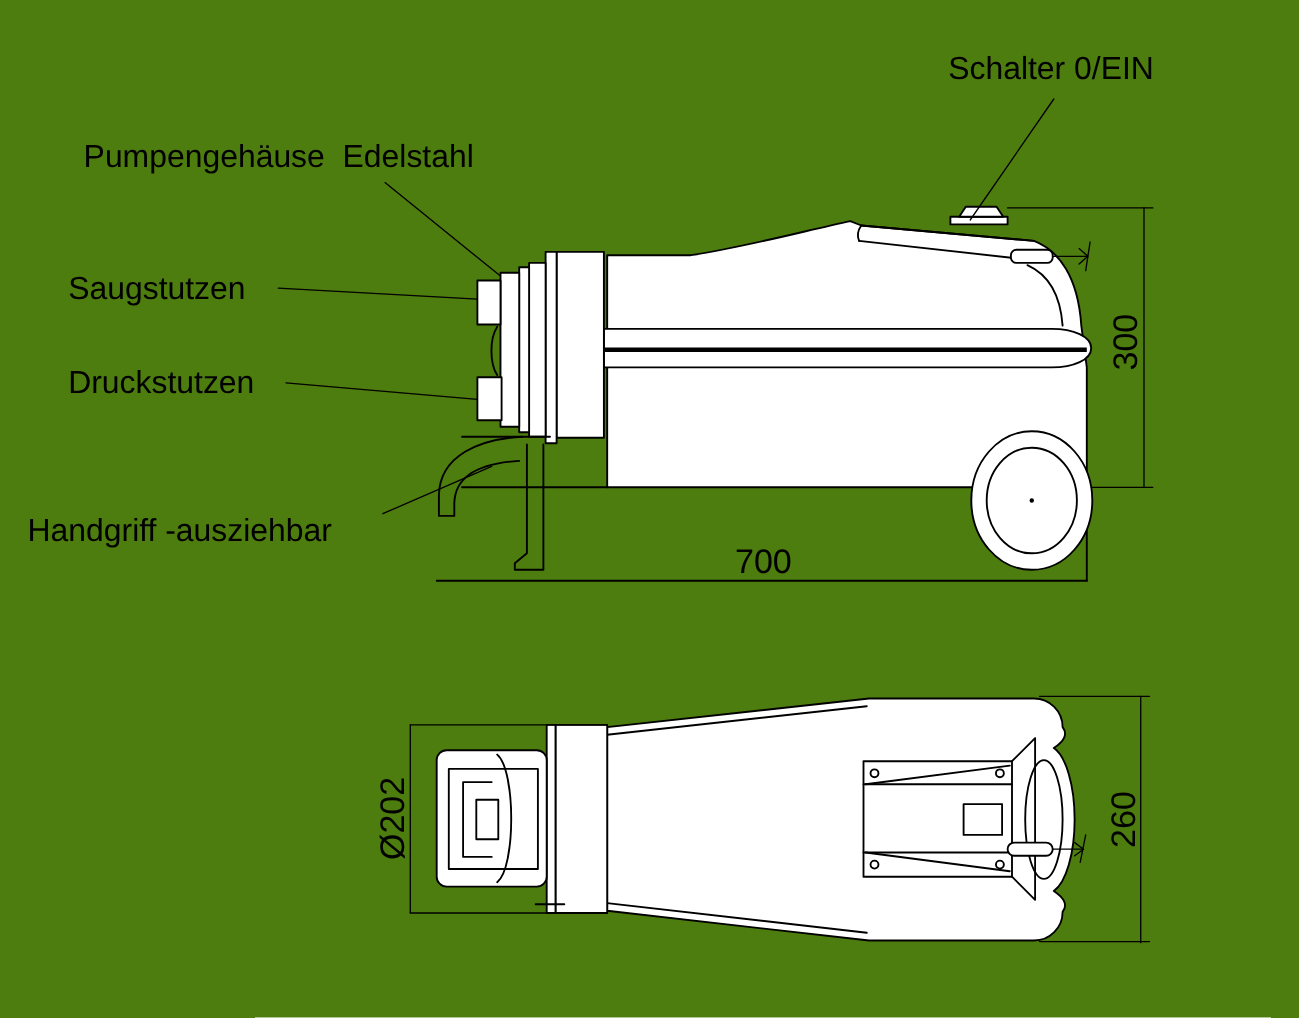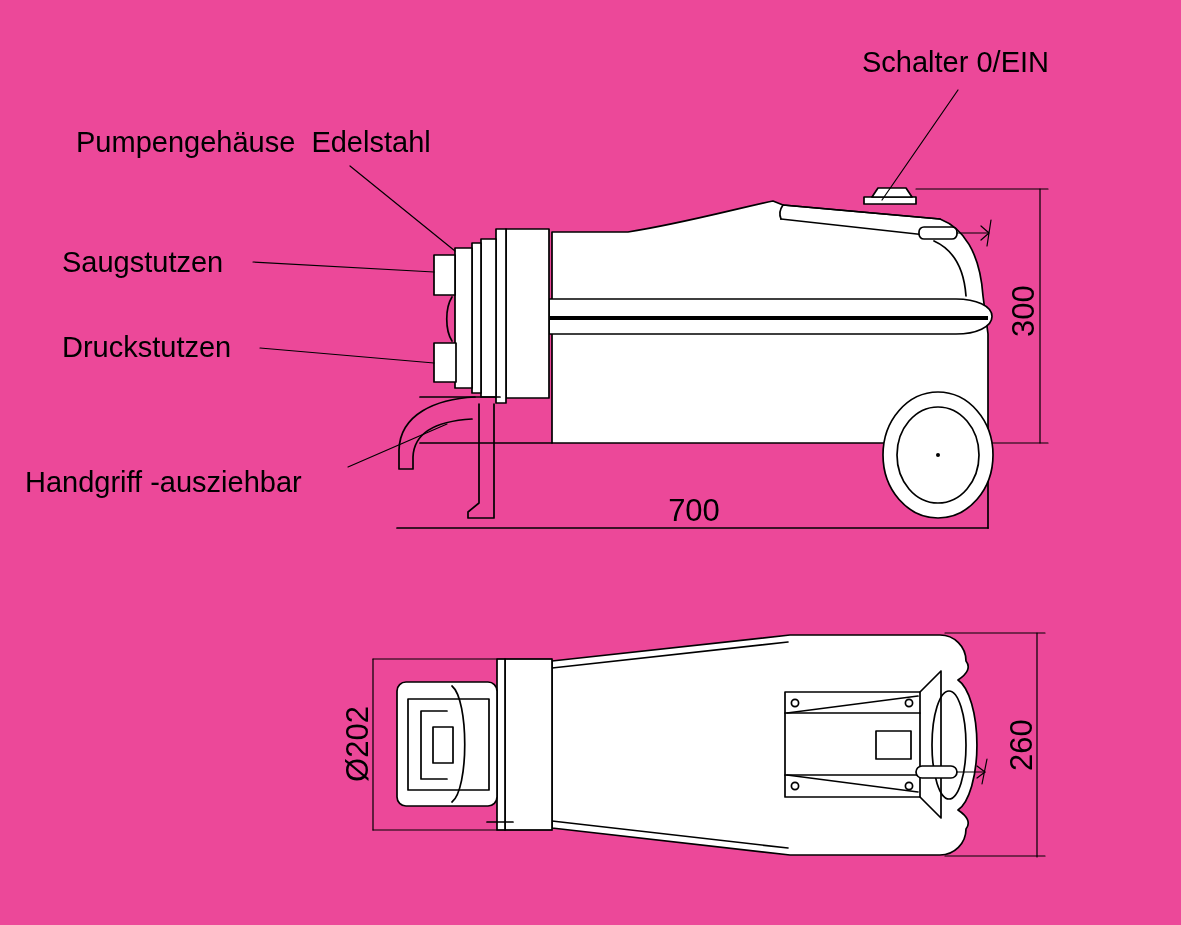--- a/index.html
+++ b/index.html
@@ -4,21 +4,21 @@
 <style>
   html, body {
     margin: 0;
     padding: 0;
     background: #ffffff;
   }
   .canvas {
     position: relative;
     width: 1181px;
     height: 925px;
-    background: #ec4899;
+    background: #4d7c0f;
     font-family: "Liberation Sans", sans-serif;
   }
   svg { display: block; }
   .ln  { fill: none; stroke: #000000; stroke-width: 1.7; stroke-linecap: round; stroke-linejoin: round; }
   .lnf { fill: #ffffff; stroke: #000000; stroke-width: 1.7; stroke-linejoin: round; }
   .thin { fill: none; stroke: #000000; stroke-width: 1.2; stroke-linecap: round; }
   .band { fill: none; stroke: #000000; stroke-width: 4.2; }
   .lbl {
     fill: #000000;
     font-family: "Liberation Sans", sans-serif;

